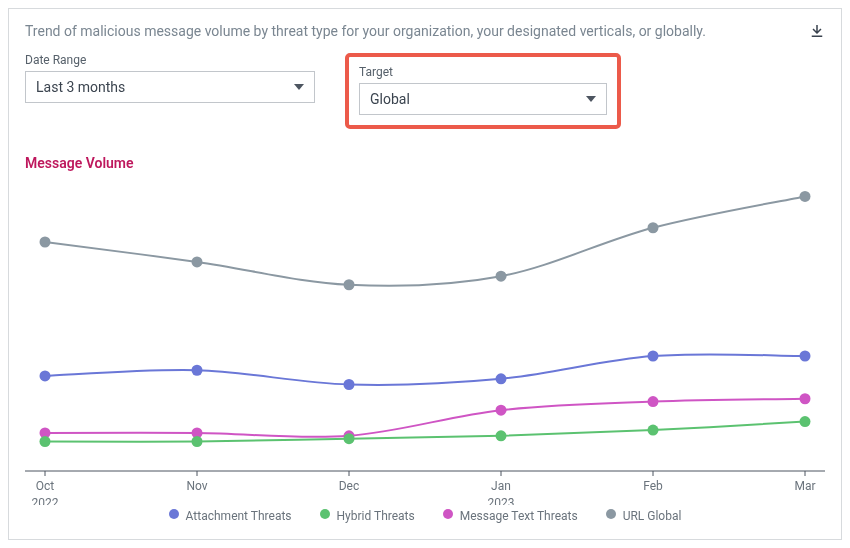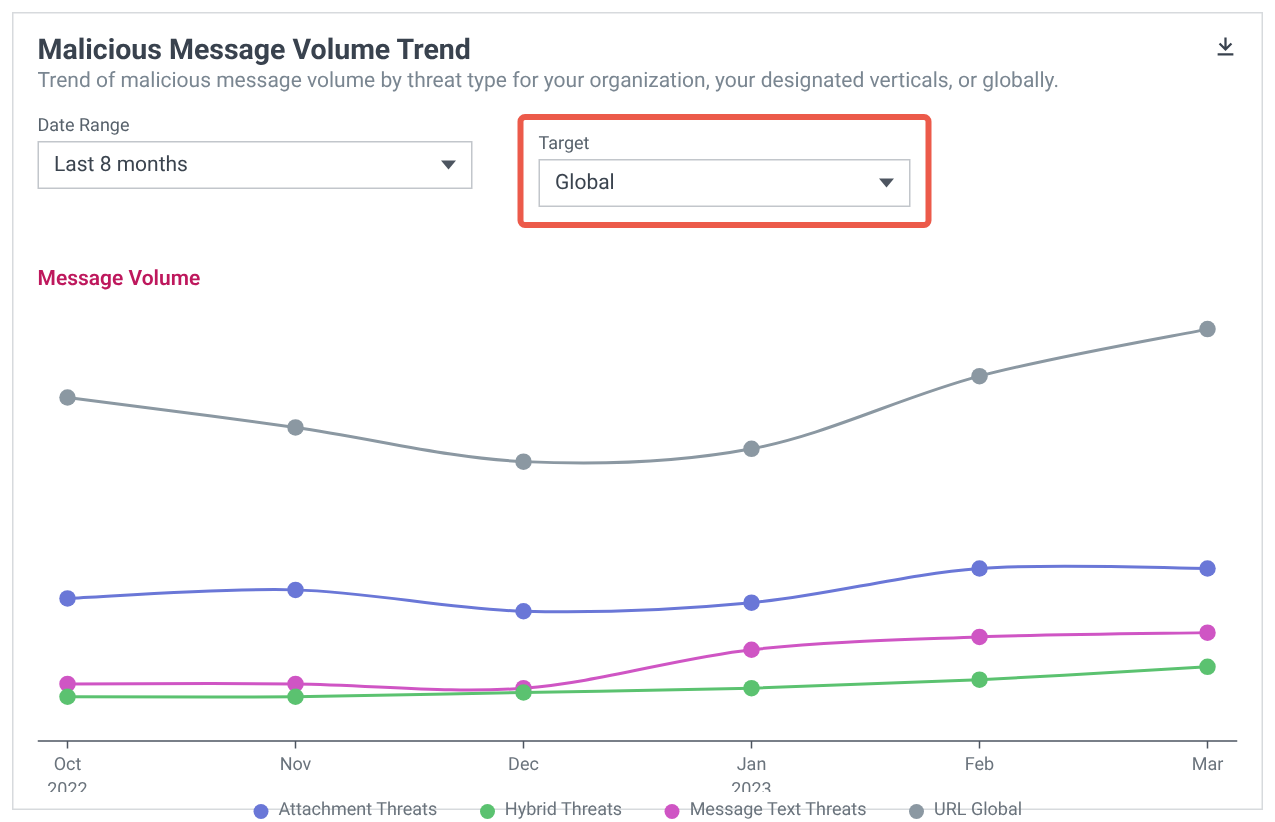--- a/index.html
+++ b/index.html
@@ -39,46 +39,45 @@
   }
   .select .caret { width:0; height:0; border-left:5px solid transparent; border-right:5px solid transparent; border-top:6px solid #4d5560;}
   .highlight-box {
     border:4px solid #ec5a4a; border-radius:5px;
     padding:8px 10px 10px 10px;
   }
   .chart-title { font-size:14px; color:#be185d; margin-top:26px; font-weight:600;}
   .chart-wrap { position:relative; width:800px; height:330px; margin-top:4px;text-align:center;}
   svg.chart { width:800px; height:330px; display:block;}
   .legend { display:flex; gap:28px; justify-content:center; align-items:center; margin-top:4px;}
-  .legend-item { display:flex; align-items:flex-end; gap:7px; font-size:12px; color:#6a737c;}
+  .legend-item { display:flex; align-items:flex-start; gap:7px; font-size:12px; color:#6a737c;}
   .dot { width:10px; height:10px; border-radius:50%; display:inline-block;}
 </style>
 </head>
 <body>
 
 <div class="panel">
 
   <div class="title-row">
     <div>
-      <div class="title">Malicious Message Volume Trend</div>
       <div class="subtitle">Trend of malicious message volume by threat type for your organization, your designated verticals, or globally.</div>
     </div>
   </div>
 
   <div class="download-btn">
     <svg width="18" height="18" viewBox="0 0 24 24">
         <path d="M5 20h14v-2H5v2zM11 4v8.17L7.41 8.59 6 10l6 6 6-6-1.41-1.41L13 12.17V4h-2z"></path>
       </svg>
   </div>
 
   <div class="controls">
     <div class="field">
       <div class="field-label">Date Range</div>
       <div class="select">
-        <span>Last 8 months</span>
+        <span>Last 3 months</span>
         <span class="caret"></span>
       </div>
     </div>
     <div class="highlight-box">
       <div class="field">
         <div class="field-label">Target</div>
         <div class="select" style="width:248px">
           <span>Global</span>
           <span class="caret"></span>
         </div>

